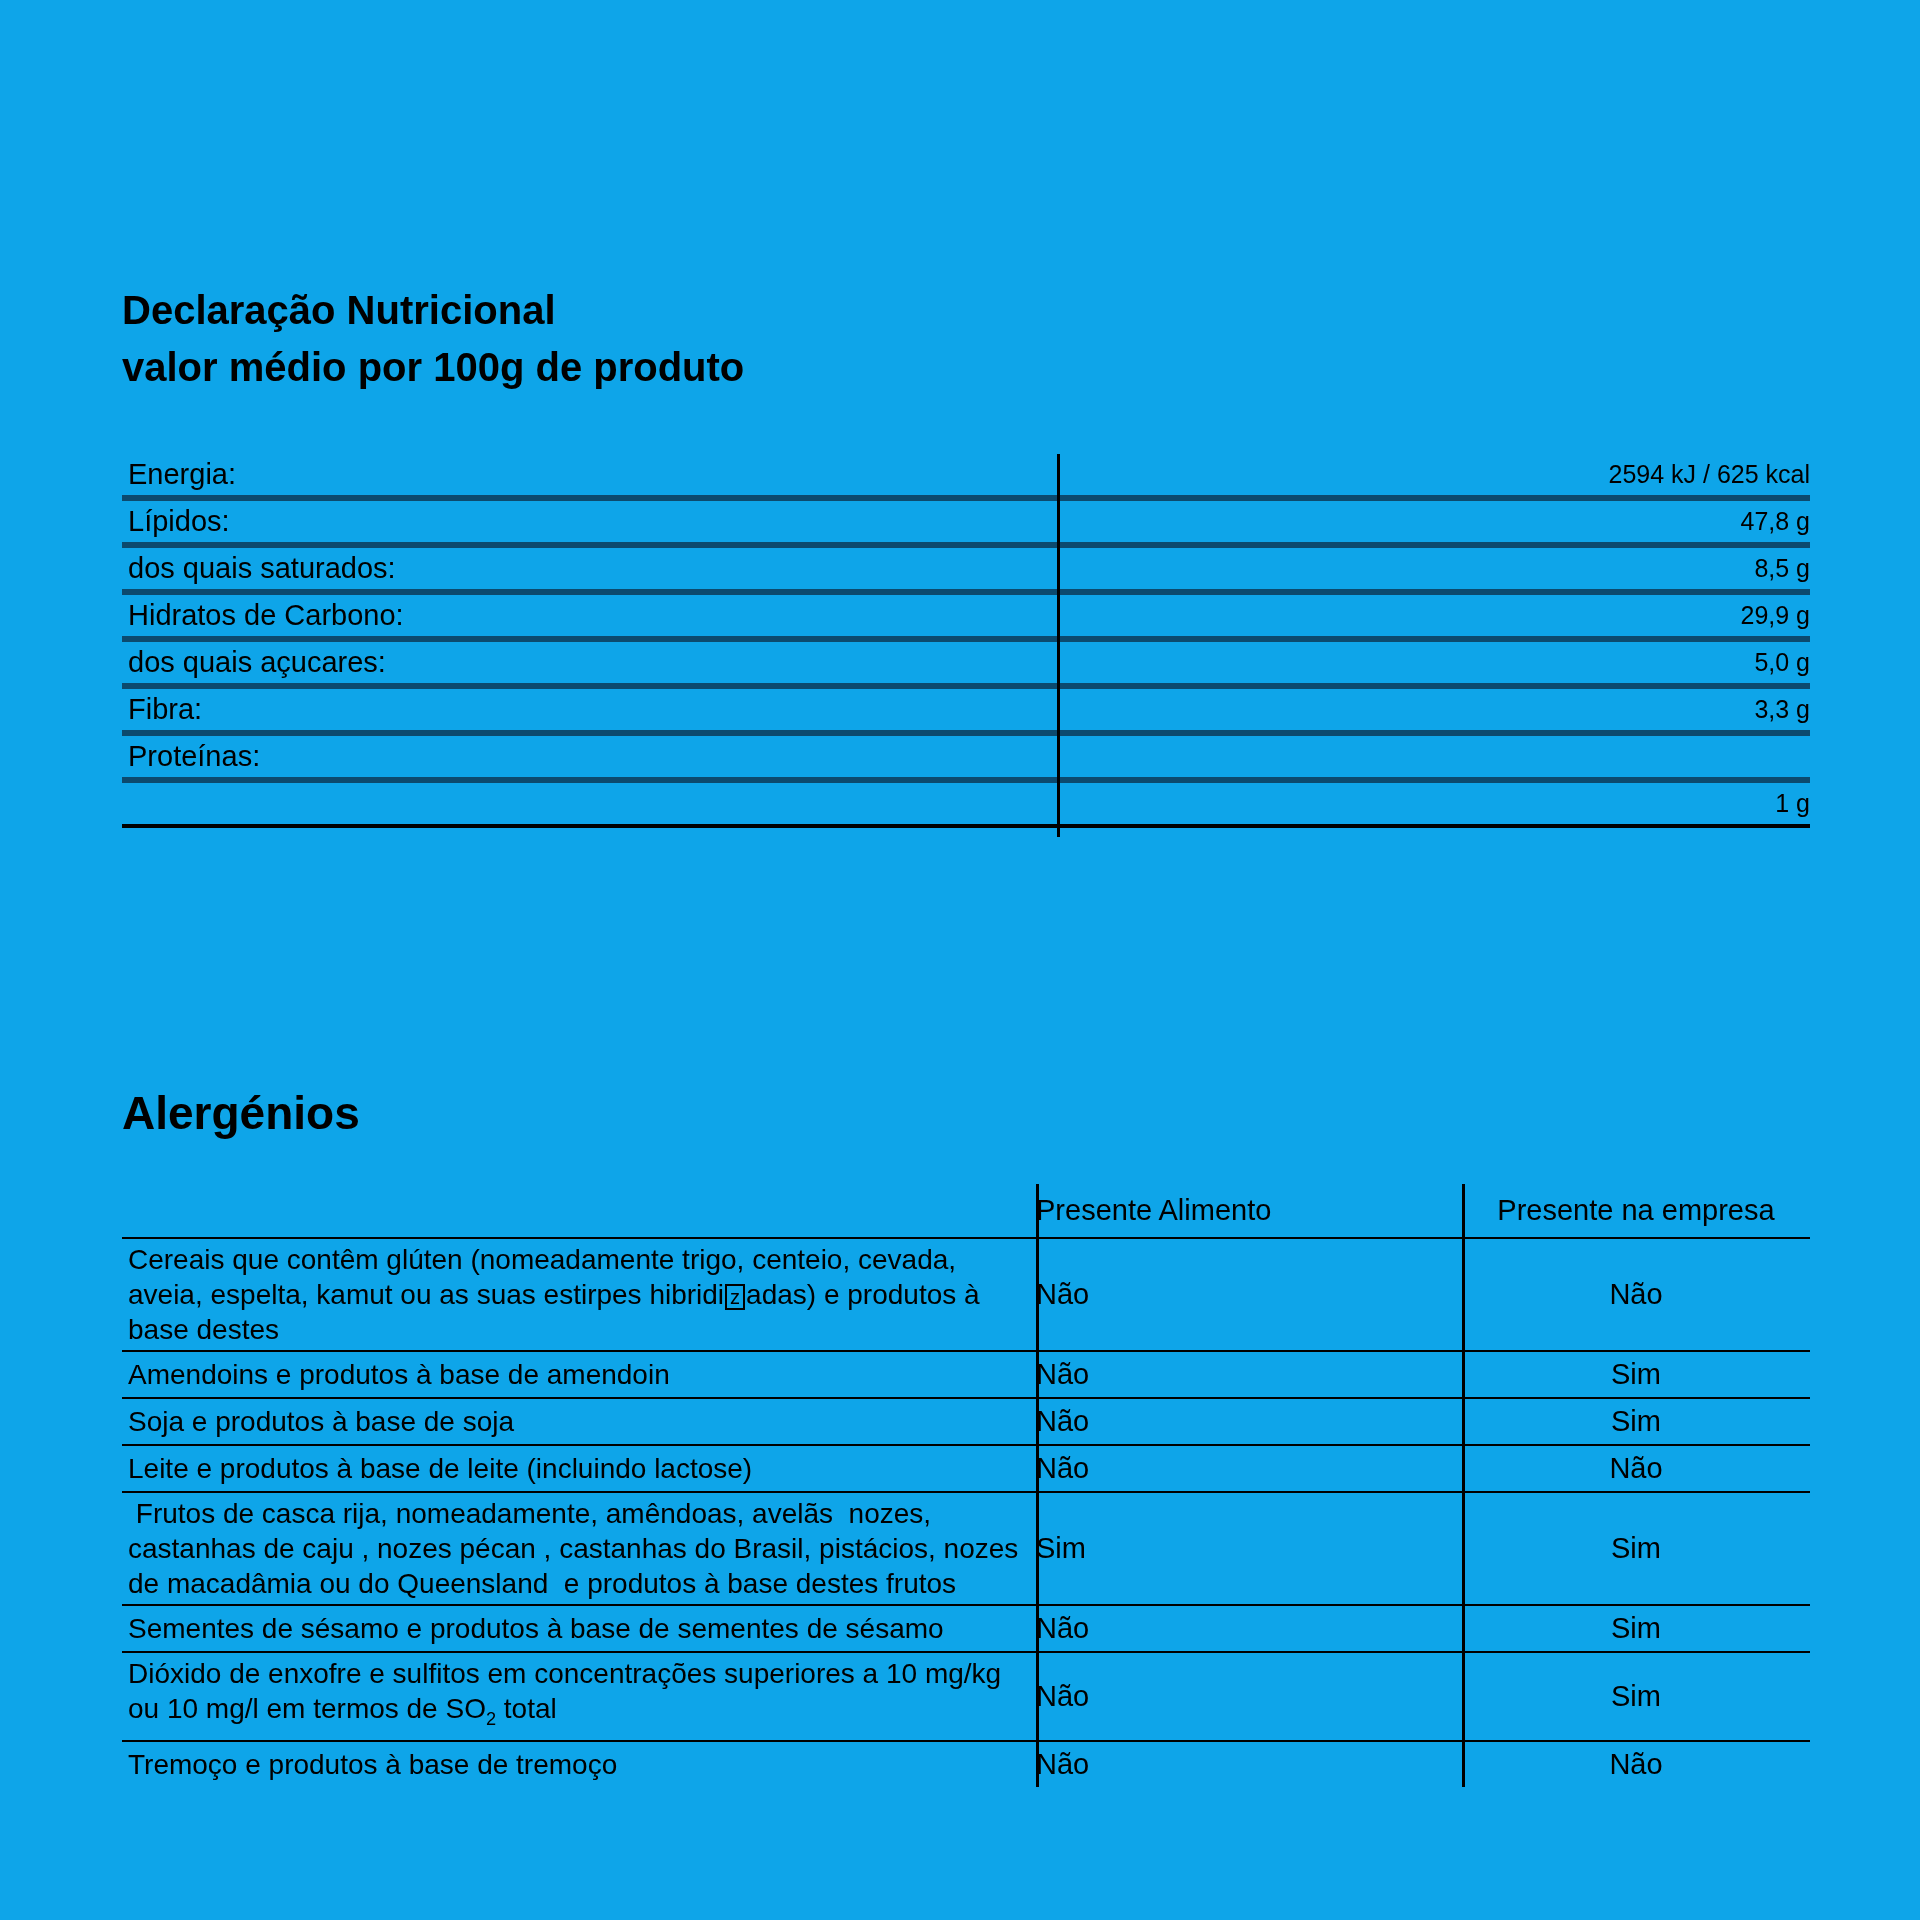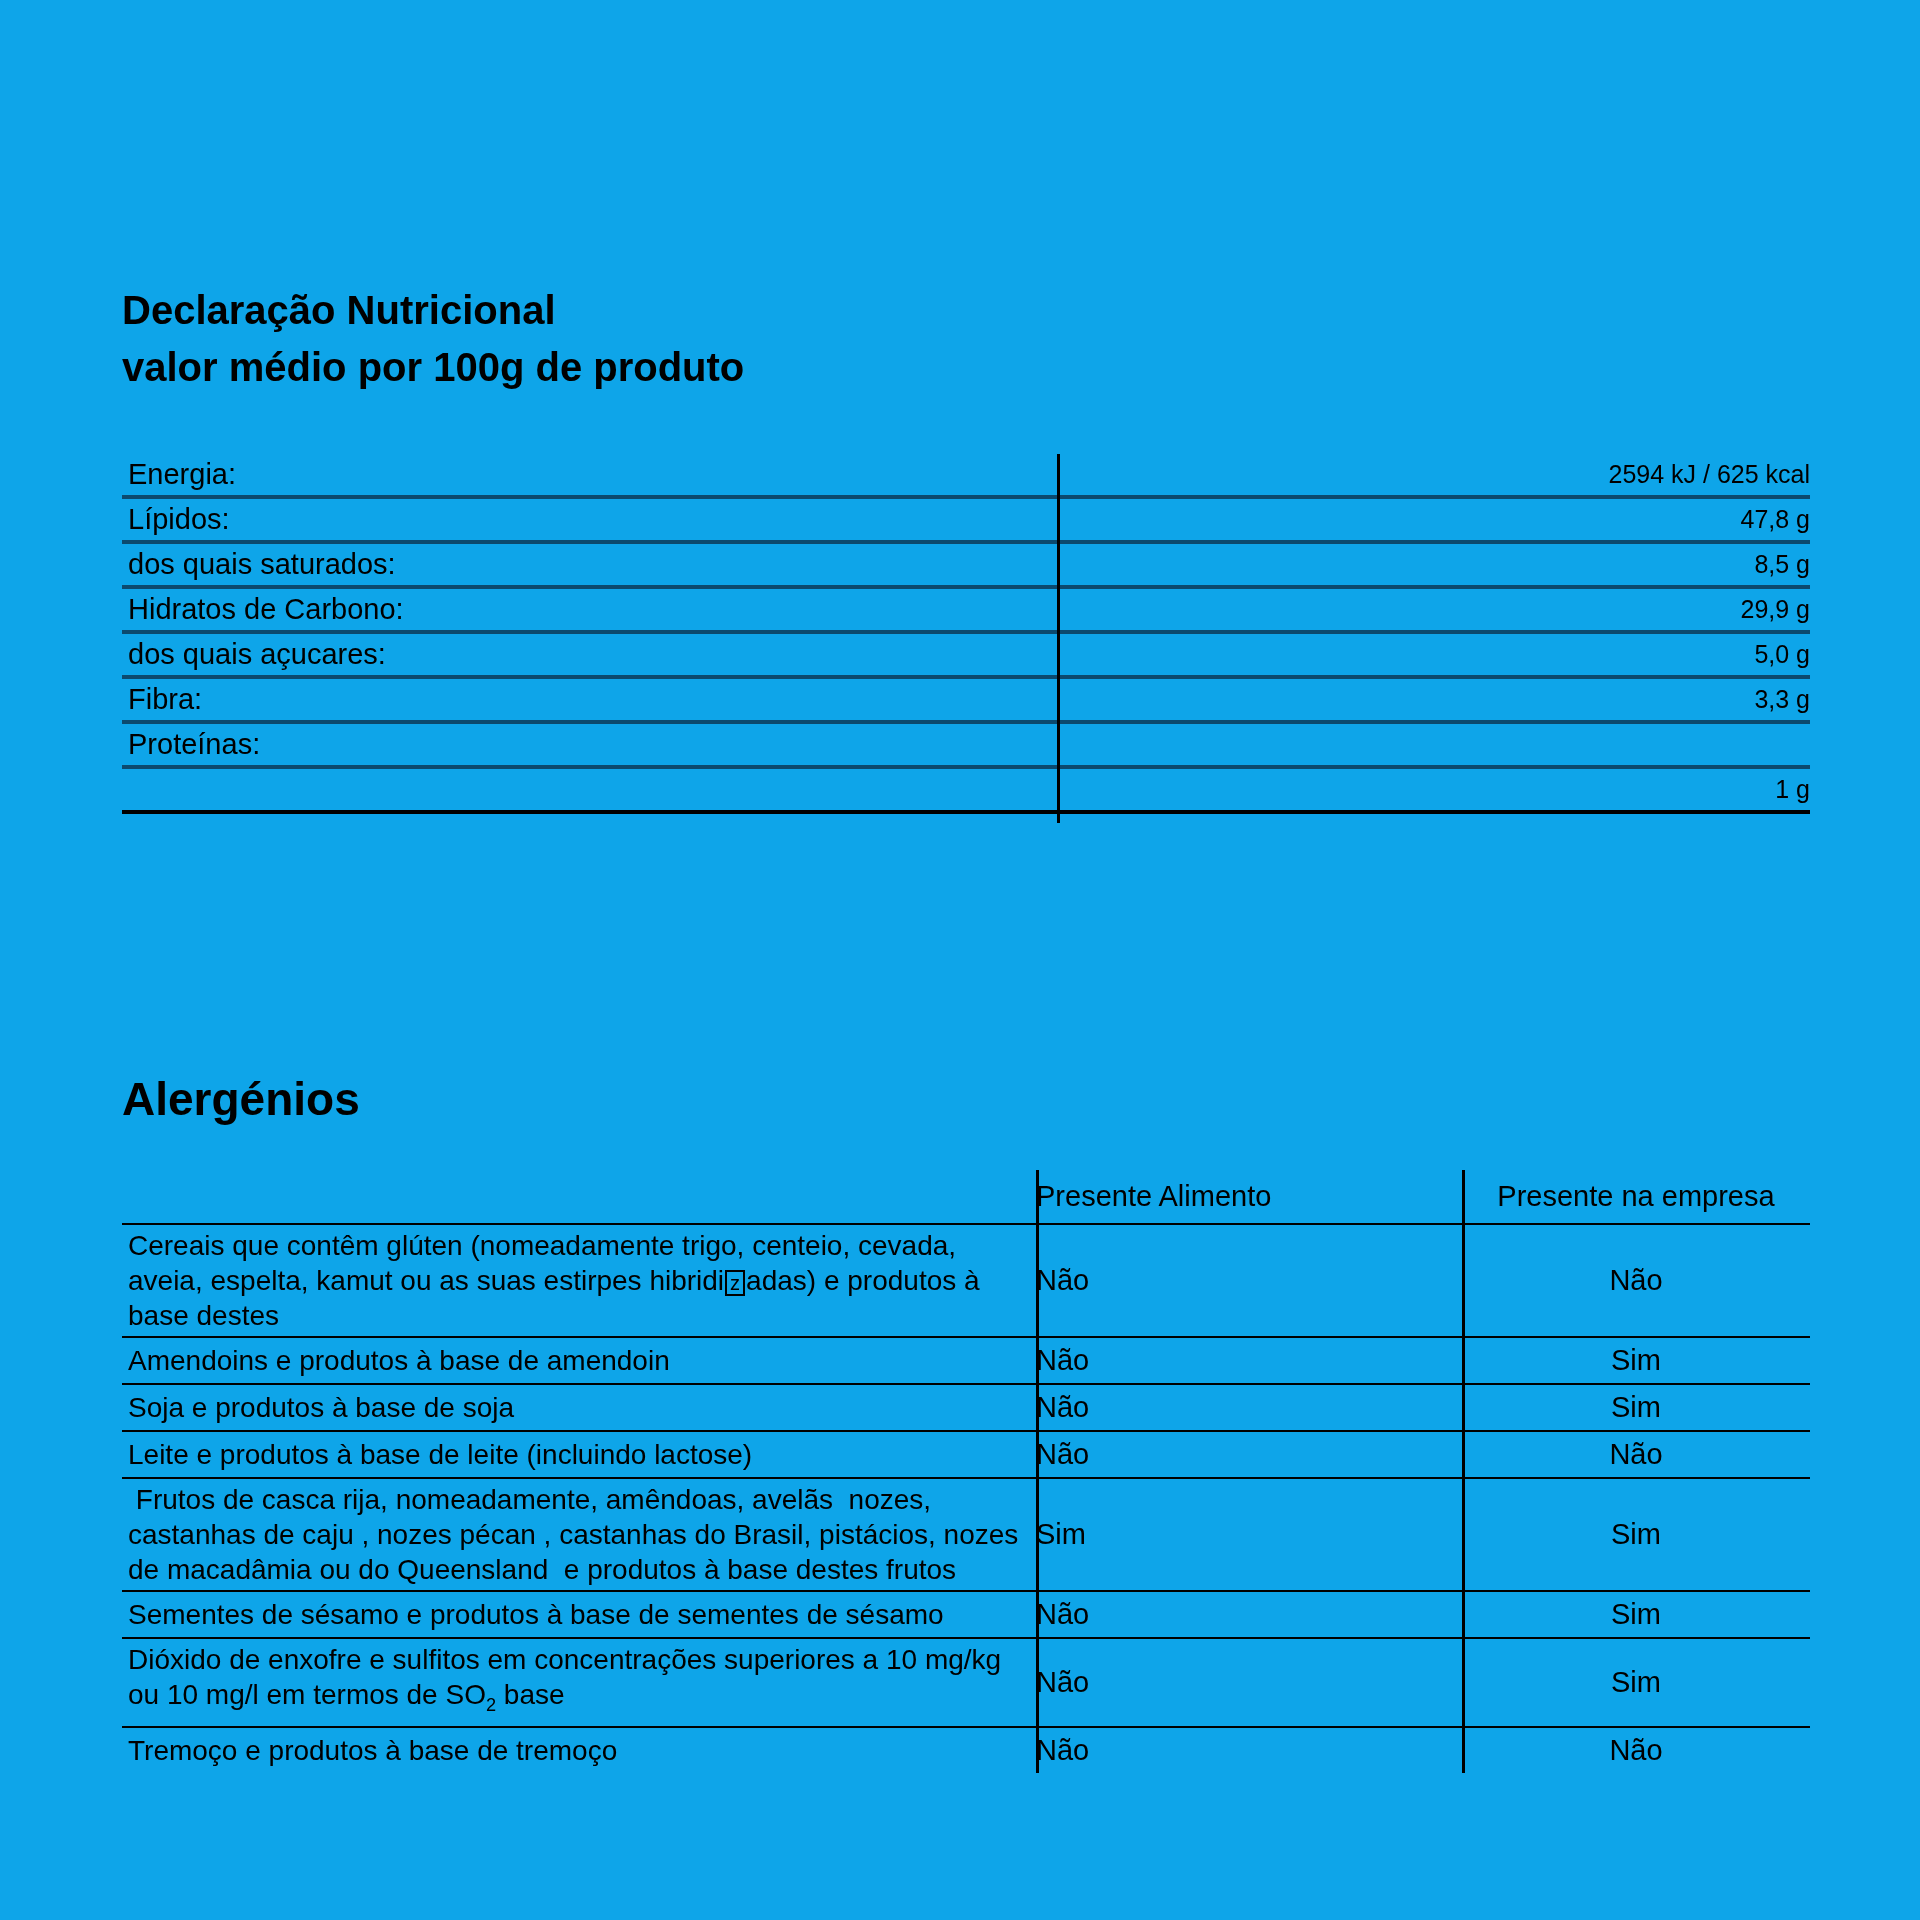--- a/index.html
+++ b/index.html
@@ -10,21 +10,21 @@
     font-family:"Liberation Sans","DejaVu Sans",sans-serif;
     color:#000;
     overflow:hidden;
   }
   .content{position:absolute;left:122px;top:282px;width:1688px;}
 
   .title-block{font-weight:bold;font-size:40px;line-height:57px;}
 
   
   .ntable{position:relative;margin-top:58px;}
-  .nrow{display:flex;align-items:center;min-height:41px;border-bottom:4px solid #0c4a6e;}
+  .nrow{display:flex;align-items:center;min-height:41px;border-bottom:6px solid #0c4a6e;}
   .nrow:last-child{border-bottom:4px solid #000;}
   .nlabel{width:935px;padding-left:6px;font-size:29px;}
   .nvalue{flex:1;text-align:right;font-size:25px;}
   .ndivider{position:absolute;left:935px;top:0;bottom:-9px;width:3px;background:#000;}
 
   
   .allergens-heading{margin-top:258px;font-size:46px;font-weight:bold;}
   .atable{position:relative;margin-top:44px;}
   .arow{display:flex;align-items:center;min-height:45px;border-bottom:2px solid #000;}
   .arow:last-child{border-bottom:none;}
@@ -124,21 +124,21 @@
             <div class="acol-label"><span> Frutos de casca rija, nomeadamente, amêndoas, avelãs  nozes, castanhas de caju , nozes pécan , castanhas do Brasil, pistácios, nozes de macadâmia ou do Queensland  e produtos à base destes frutos</span></div>
             <div class="acol-food">Sim</div>
             <div class="acol-company">Sim</div>
           </div>
           <div class="arow">
             <div class="acol-label"><span>Sementes de sésamo e produtos à base de sementes de sésamo</span></div>
             <div class="acol-food">Não</div>
             <div class="acol-company">Sim</div>
           </div>
           <div class="arow">
-            <div class="acol-label"><span>Dióxido de enxofre e sulfitos em concentrações superiores a 10 mg/kg ou 10 mg/l em termos de SO</span><sub class="subpart">2</sub><span> base</span></div>
+            <div class="acol-label"><span>Dióxido de enxofre e sulfitos em concentrações superiores a 10 mg/kg ou 10 mg/l em termos de SO</span><sub class="subpart">2</sub><span> total</span></div>
             <div class="acol-food">Não</div>
             <div class="acol-company">Sim</div>
           </div>
           <div class="arow">
             <div class="acol-label"><span>Tremoço e produtos à base de tremoço</span></div>
             <div class="acol-food">Não</div>
             <div class="acol-company">Não</div>
           </div>
         </div>
       <div class="adiv1"></div>

